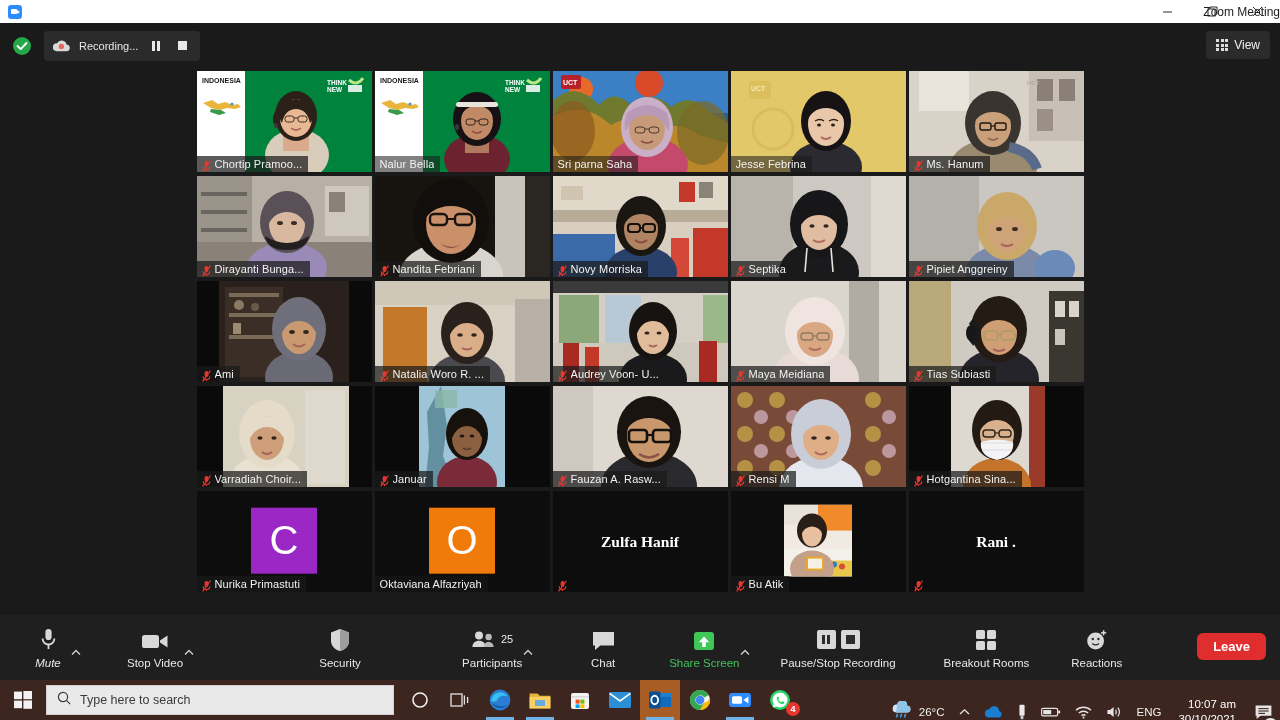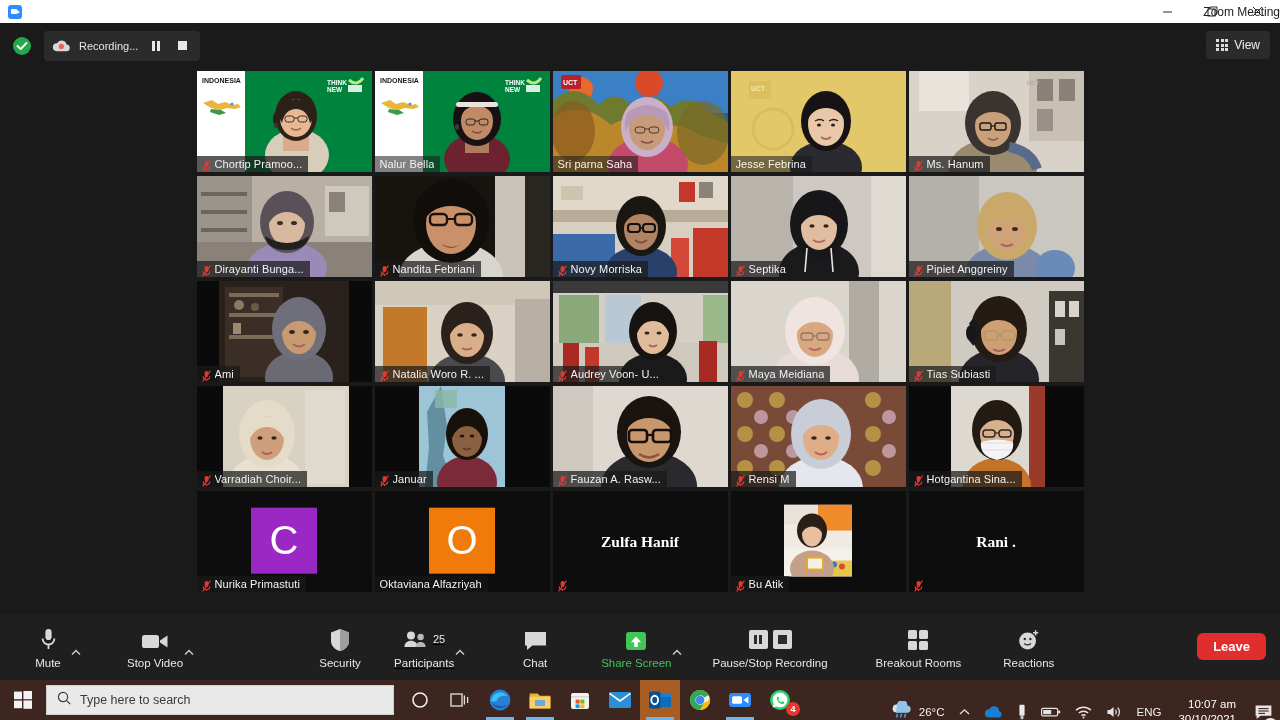--- a/index.html
+++ b/index.html
@@ -980,21 +980,21 @@
           </span>
         </div>
       </div>
     </div>
 
   </div>
 </div>
 
 <div class="toolbar">
 
-  <div class="grp" style="margin-left:26px;">
+  <div class="grp" style="margin-left:26px;font-style:italic;">
     <div class="tb-item">
       <div class="tb-ico">
         <svg width="17" height="25" viewBox="0 0 17 25">
           <rect x="5.4" y="2" width="6.2" height="11" rx="3.1" fill="#d8d8d8"></rect>
           <path d="M2.6 11.6a5.9 5.9 0 0 0 11.8 0" stroke="#d8d8d8" stroke-width="1.8" fill="none"></path>
           <line x1="8.5" y1="17.6" x2="8.5" y2="22" stroke="#d8d8d8" stroke-width="1.8"></line>
         </svg>
       </div>
       <div class="tb-lbl">Mute</div>
     </div>
@@ -1025,21 +1025,21 @@
   <div class="tb-item" style="margin-left:124px;">
     <div class="tb-ico">
       <svg width="22" height="24" viewBox="0 0 22 24">
         <path d="M11 1 L20 4.6 v8.2 C20 18.4 15.8 21.8 11 23 6.2 21.8 2 18.4 2 12.8 V4.6z" fill="#d8d8d8"></path>
         <path d="M11 1 L20 4.6 v8.2 C20 18.4 15.8 21.8 11 23z" fill="#9e9e9e"></path>
       </svg>
     </div>
     <div class="tb-lbl">Security</div>
   </div>
 
-  <div class="grp" style="margin-left:32px;text-decoration:underline;">
+  <div class="grp" style="margin-left:100px;">
     <div class="tb-item">
       <div class="tb-ico" style="align-items:center;">
         <svg width="28" height="19" viewBox="0 0 28 19">
           <circle cx="8" cy="5.4" r="4" fill="#d8d8d8"></circle>
           <path d="M1.4 17c0-4 3-6.2 6.6-6.2S14.6 13 14.6 17z" fill="#d8d8d8"></path>
           <circle cx="17.6" cy="7" r="3.2" fill="#b8b8b8"></circle>
           <path d="M12.6 17c0-3.2 2.4-5 5-5s5 1.8 5 5z" fill="#b8b8b8"></path>
         </svg>
         <span class="pcount">25</span>
       </div>

